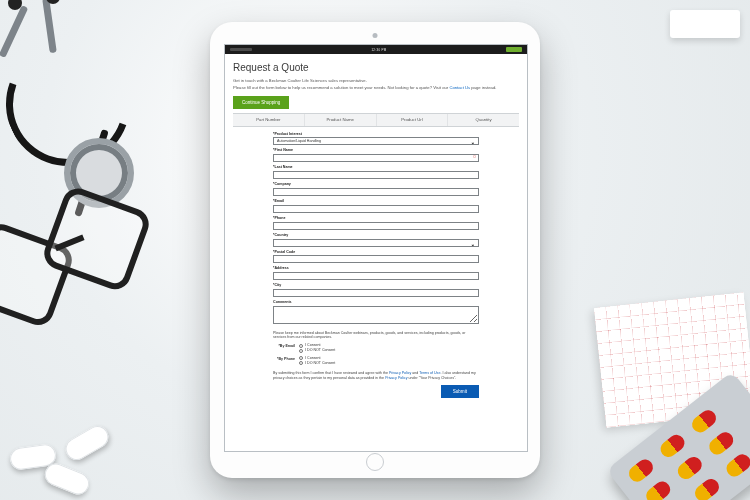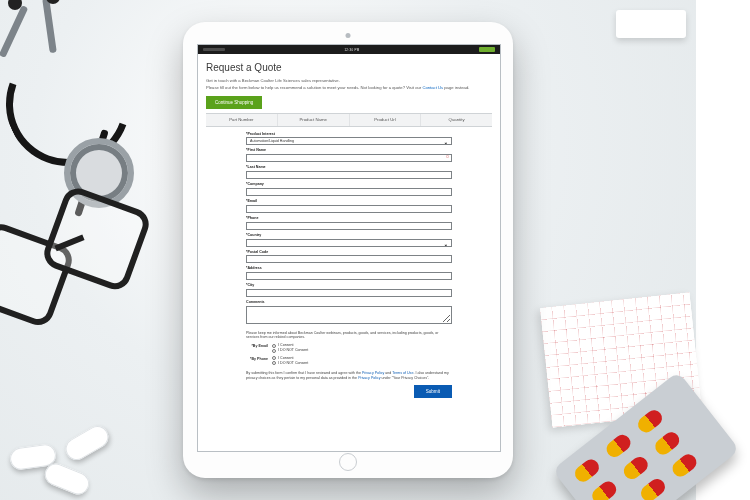--- a/index.html
+++ b/index.html
@@ -1,16 +1,16 @@
 <!DOCTYPE html>
 <html><head>
 <meta charset="utf-8">
 <style>
   html,body{margin:0;padding:0;width:750px;height:500px;font-family:Arial,Helvetica,sans-serif;overflow:hidden;}
-  .scene{position:relative;width:696px;height:500px;background:#f1f3f4 radial-gradient(circle at 40% 30%,#ffffff 0%,#ecf0f2 45%,#e3e8ea 100%);}
+  .scene{position:relative;width:750px;height:500px;background:#f1f3f4 radial-gradient(circle at 40% 30%,#ffffff 0%,#ecf0f2 45%,#e3e8ea 100%);}
   
   .stetho{position:absolute;top:8px;left:-20px;width:150px;height:200px;}
   .stetho .tube{position:absolute;width:110px;height:110px;border:7px solid #161616;border-radius:50%;left:26px;top:34px;border-right-color:transparent;border-top-color:transparent;transform:rotate(-25deg);}
   .stetho .head{position:absolute;width:58px;height:58px;border-radius:50%;background:#d9dcdf;border:6px solid #9aa1a6;bottom:0;left:84px;box-shadow:inset 0 0 0 6px #777e83;}
   .stetho .tube2{position:absolute;width:7px;height:90px;background:#161616;left:108px;top:120px;transform:rotate(18deg);border-radius:3px;}
   .ear{position:absolute;width:7px;height:55px;background:#7d848a;border-radius:3px;}
   .ear.a{left:30px;top:-4px;transform:rotate(25deg);} .ear.b{left:66px;top:-10px;transform:rotate(-8deg);}
   .eartip{position:absolute;width:14px;height:14px;background:#222;border-radius:50%;} .eartip.a{left:28px;top:-12px;} .eartip.b{left:66px;top:-18px;}
   .glasses{position:absolute;left:4px;top:186px;transform:rotate(20deg);} 
   .glasses .lens{position:absolute;width:78px;height:72px;border:6px solid #202020;border-radius:16px;background:rgba(255,255,255,.3);}

